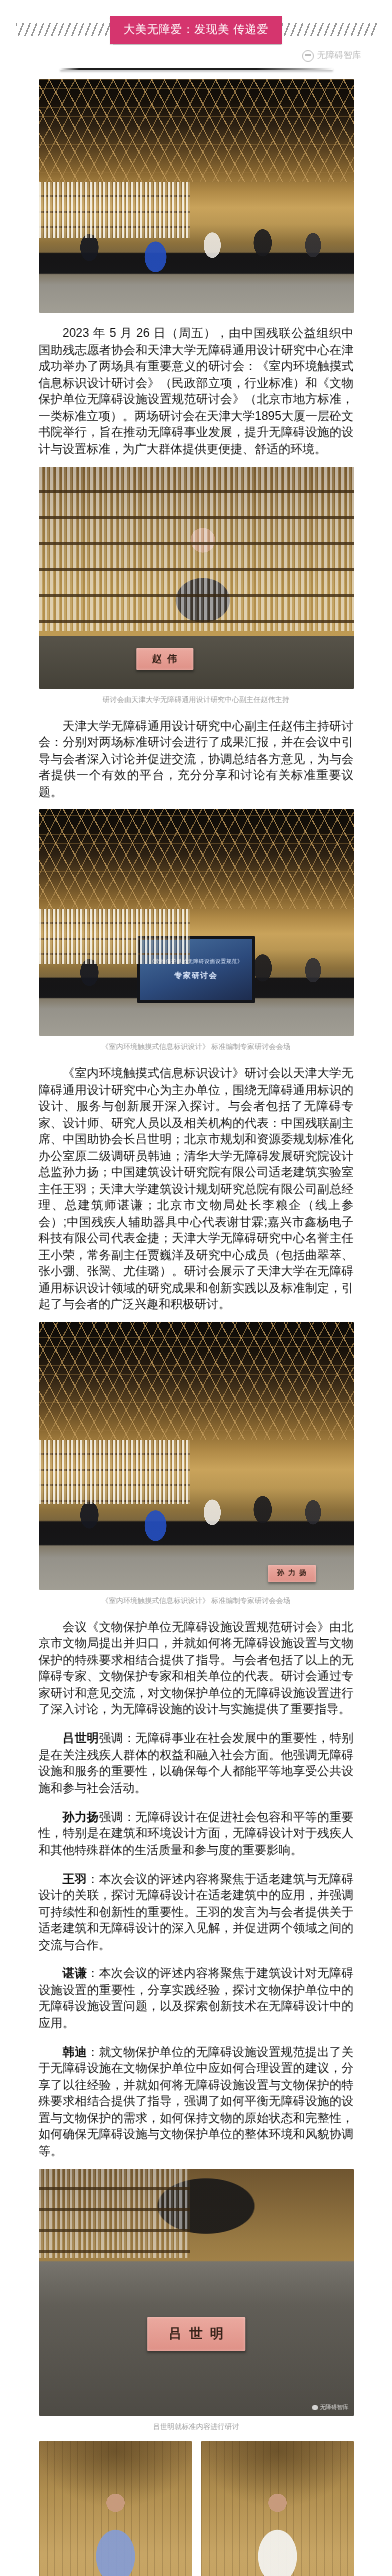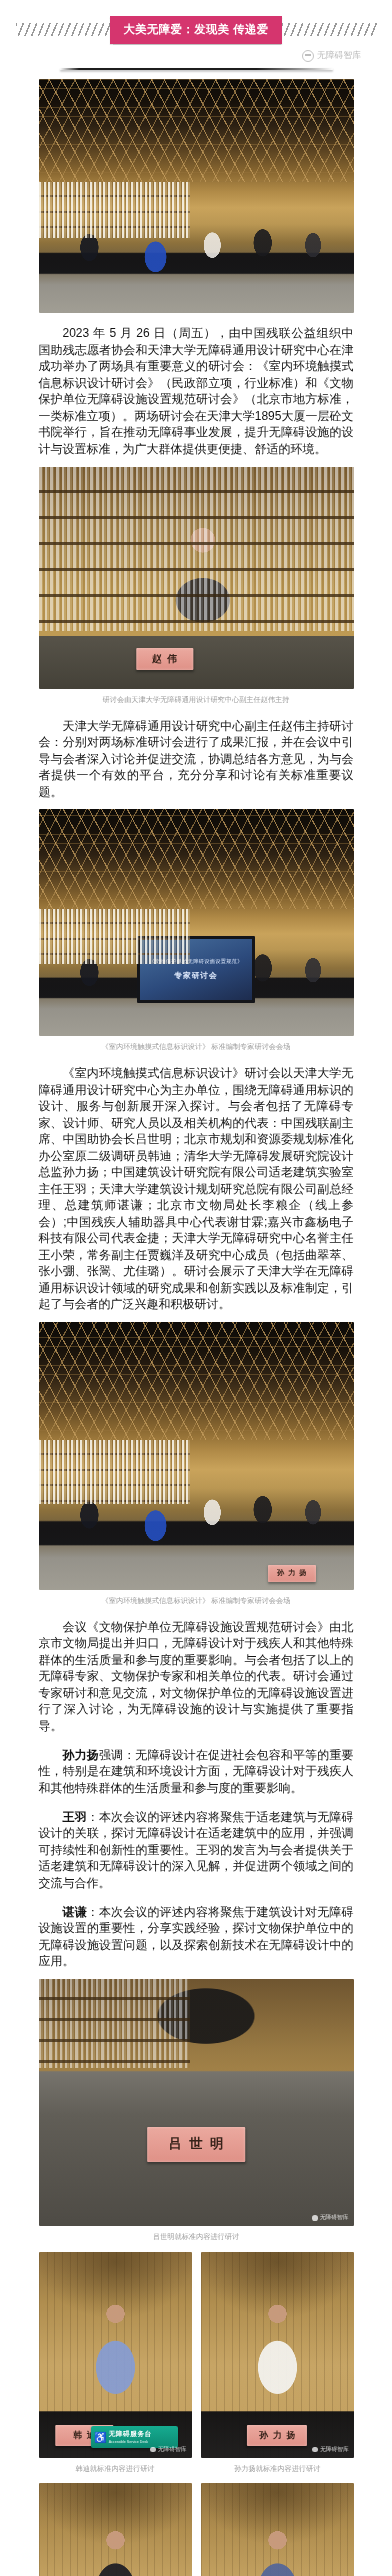--- a/index.html
+++ b/index.html
@@ -3,21 +3,21 @@
 <meta charset="utf-8">
 <style>
   html,body{margin:0;padding:0;background:#ffffff;}
   body{width:392px;height:3411px;overflow:hidden;font-family:"Liberation Sans",sans-serif;}
   .content{width:315px;margin:0 auto;}
 
   
   .hdr{padding-top:15.5px;}
   .stripe-row{display:flex;align-items:center;width:361px;margin:0 auto;}
   .stripes{flex:1;height:12.4px;background:repeating-linear-gradient(112deg,#9a9a9a 0 1.5px,transparent 1.5px 6.2px);}
-  .banner{background:#d5356e;color:#fff;font-size:11.3px;font-weight:bold;letter-spacing:0.5px;
+  .banner{background:#d5356e;color:#fff;font-size:11.3px;font-weight:normal;letter-spacing:0.5px;
           padding:6.7px 13.4px;white-space:nowrap;box-shadow:0 0.5px 1px rgba(0,0,0,.25);}
   .brand{width:330px;margin:6.2px auto 0;text-align:right;color:#b9b9b9;font-size:8.8px;
          display:flex;justify-content:flex-end;align-items:center;gap:3.1px;}
   .brand-icon{width:10.3px;height:10.3px;border-radius:50%;border:1px solid #c4c4c4;display:inline-block;
               background:radial-gradient(circle 1.5px at 35% 40%,#bdbdbd 98%,transparent),radial-gradient(circle 1.5px at 68% 40%,#bdbdbd 98%,transparent),#fff;}
   .rule{height:2.1px;width:273px;margin:5.2px auto 0;border-radius:1.5px;
         background:linear-gradient(90deg,rgba(0,0,0,0),#1d1d1d 7%,#1d1d1d 72%,rgba(110,110,110,.45) 93%,rgba(140,140,140,0));
         box-shadow:0 1.5px 2.1px rgba(0,0,0,.3);}
 
   
@@ -149,29 +149,31 @@
   </div>
   <div class="cap">《室内环境触摸式信息标识设计》 标准编制专家研讨会会场</div>
 
   <p class="para"><span>《室内环境触摸式信息标识设计》研讨会以天津大学无障碍通用设计研究中心为主办单位，围绕无障碍通用标识的设计、服务与创新展开深入探讨。与会者包括了无障碍专家、设计师、研究人员以及相关机构的代表：中国残联副主席、中国助协会长吕世明；北京市规划和资源委规划标准化办公室原二级调研员韩迪；清华大学无障碍发展研究院设计总监孙力扬；中国建筑设计研究院有限公司适老建筑实验室主任王羽；天津大学建筑设计规划研究总院有限公司副总经理、总建筑师谌谦；北京市文物局处长李粮企（线上参会）;中国残疾人辅助器具中心代表谢甘霖;嘉兴市鑫杨电子科技有限公司代表金捷；天津大学无障碍研究中心名誉主任王小荣，常务副主任贾巍洋及研究中心成员（包括曲翠萃、张小弸、张翯、尤佳璐）。研讨会展示了天津大学在无障碍通用标识设计领域的研究成果和创新实践以及标准制定，引起了与会者的广泛兴趣和积极研讨。</span></p>
 
   <div class="photo ph-hall h520">
     <div class="name-card side">孙力扬</div>
   </div>
   <div class="cap">《室内环境触摸式信息标识设计》 标准编制专家研讨会会场</div>
 
-  <p class="para"><span>会议《文物保护单位无障碍设施设置规范研讨会》由北京市文物局提出并归口，无障碍设计对于残疾人和其他特殊群体的生活质量和参与度的重要影响。与会者包括了以上的无障碍专家、文物保护专家和相关单位的代表。研讨会通过专家研讨和意见交流，对文物保护单位的无障碍设施设置进行了深入讨论，为无障碍设施的设计与实施提供了重要指导。</span></p>
-
+  <p class="para"><span>会议《文物保护单位无障碍设施设置规范研讨会》由北京市文物局提出并归口，并就如何将无障碍设施设置与文物保护的特殊要求相结合提供了指导。与会者包括了以上的无障碍专家、文物保护专家和相关单位的代表。研讨会通过专家研讨和意见交流，对文物保护单位的无障碍设施设置进行了深入讨论，为无障碍设施的设计与实施提供了重要指导。</span></p>
+
+  <p class="para"><b class="lead">吕世明</b><span>强调：无障碍事业在社会发展中的重要性，特别是在关注残疾人群体的权益和融入社会方面。他强调无障碍设施和服务的重要性，以确保每个人都能平等地享受公共设施和参与社会活动。</span></p>
 
   <p class="para"><b class="lead">孙力扬</b><span>强调：无障碍设计在促进社会包容和平等的重要性，特别是在建筑和环境设计方面，无障碍设计对于残疾人和其他特殊群体的生活质量和参与度的重要影响。</span></p>
 
   <p class="para"><b class="lead">王羽</b><span>：本次会议的评述内容将聚焦于适老建筑与无障碍设计的关联，探讨无障碍设计在适老建筑中的应用，并强调可持续性和创新性的重要性。王羽的发言为与会者提供关于适老建筑和无障碍设计的深入见解，并促进两个领域之间的交流与合作。</span></p>
 
   <p class="para"><b class="lead">谌谦</b><span>：本次会议的评述内容将聚焦于建筑设计对无障碍设施设置的重要性，分享实践经验，探讨文物保护单位中的无障碍设施设置问题，以及探索创新技术在无障碍设计中的应用。</span></p>
 
+  <p class="para"><b class="lead">韩迪</b><span>：就文物保护单位的无障碍设施设置规范提出了关于无障碍设施在文物保护单位中应如何合理设置的建议，分享了以往经验，并就如何将无障碍设施设置与文物保护的特殊要求相结合提供了指导，强调了如何平衡无障碍设施的设置与文物保护的需求，如何保持文物的原始状态和完整性，如何确保无障碍设施与文物保护单位的整体环境和风貌协调等。</span></p>
 
   <div class="photo ph-closeup h480">
     <div class="name-card big">吕世明</div>
     <div class="wm">无障碍智库</div>
   </div>
   <div class="cap">吕世明就标准内容进行研讨</div>
 
   <div class="grid-row">
     <div class="g">
       <div class="photo ph-panel fig-han h400">

